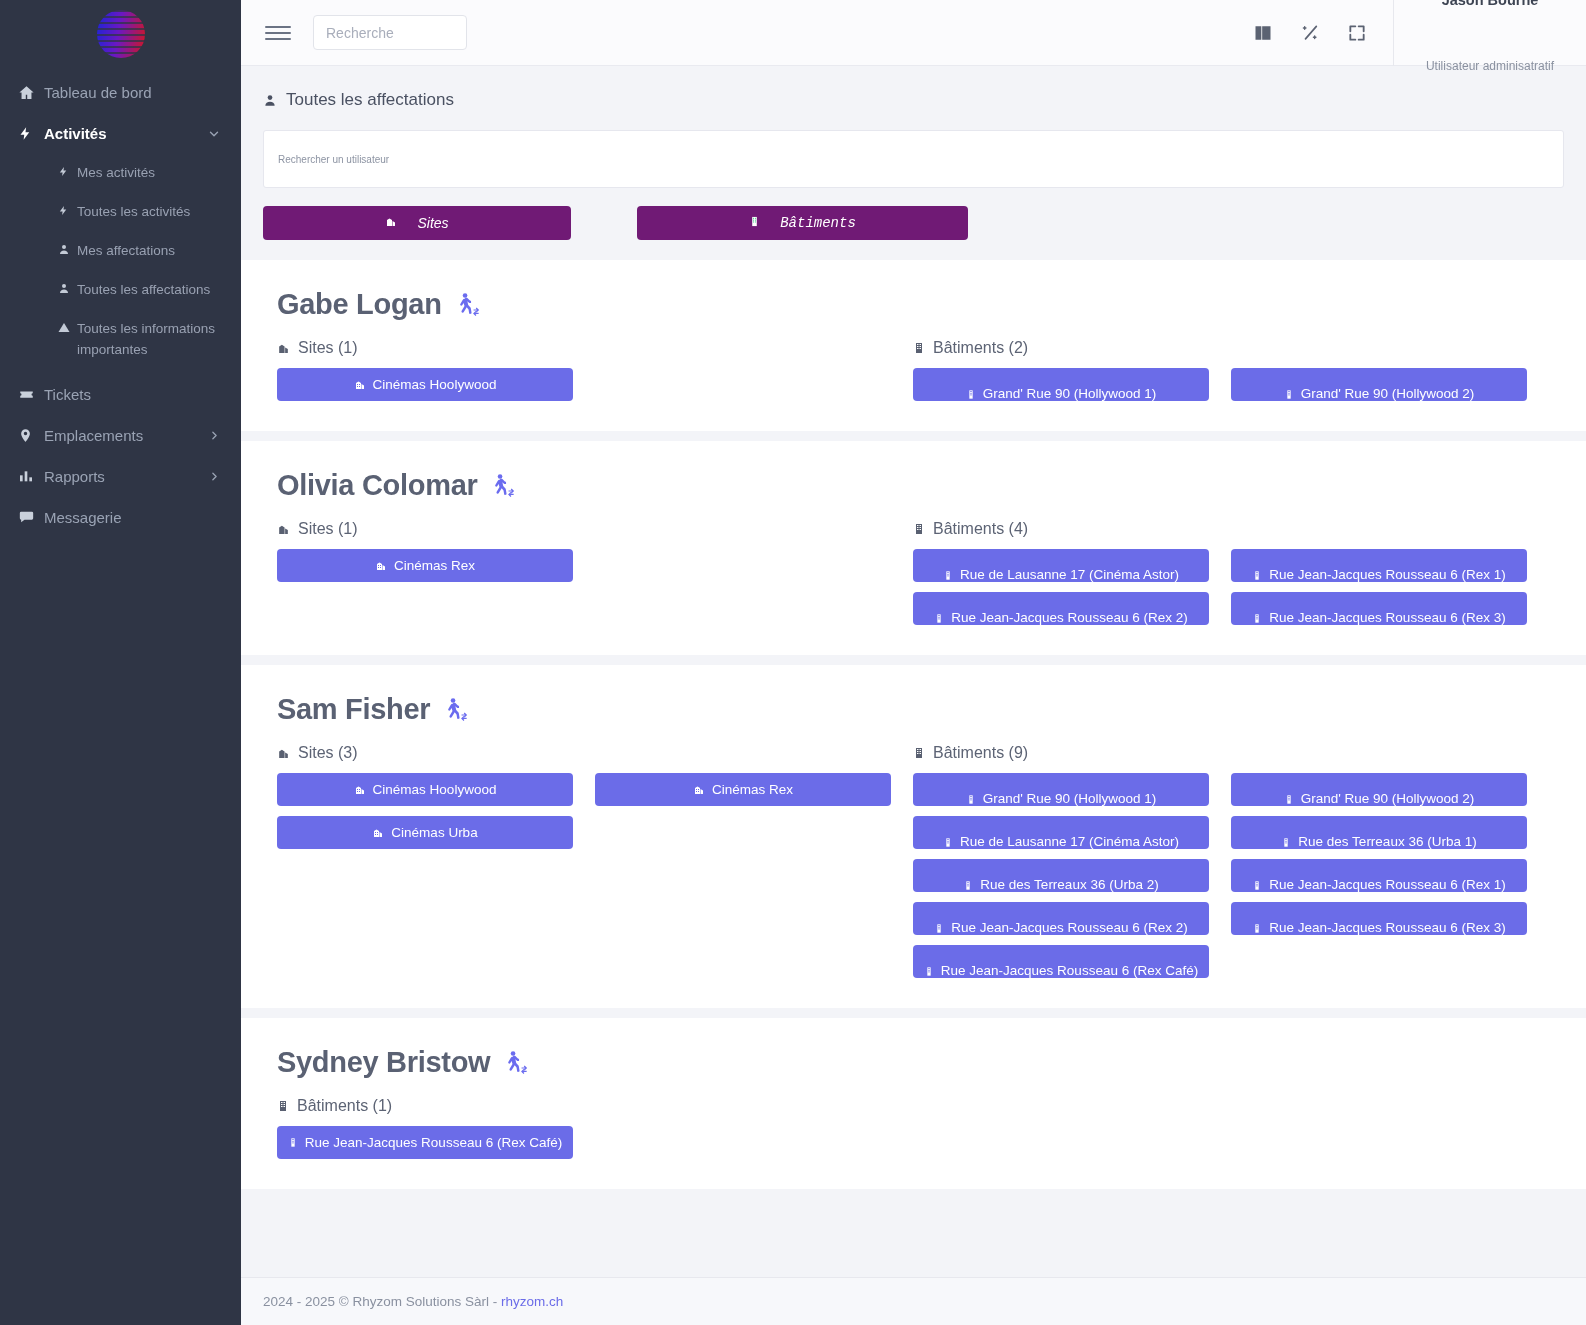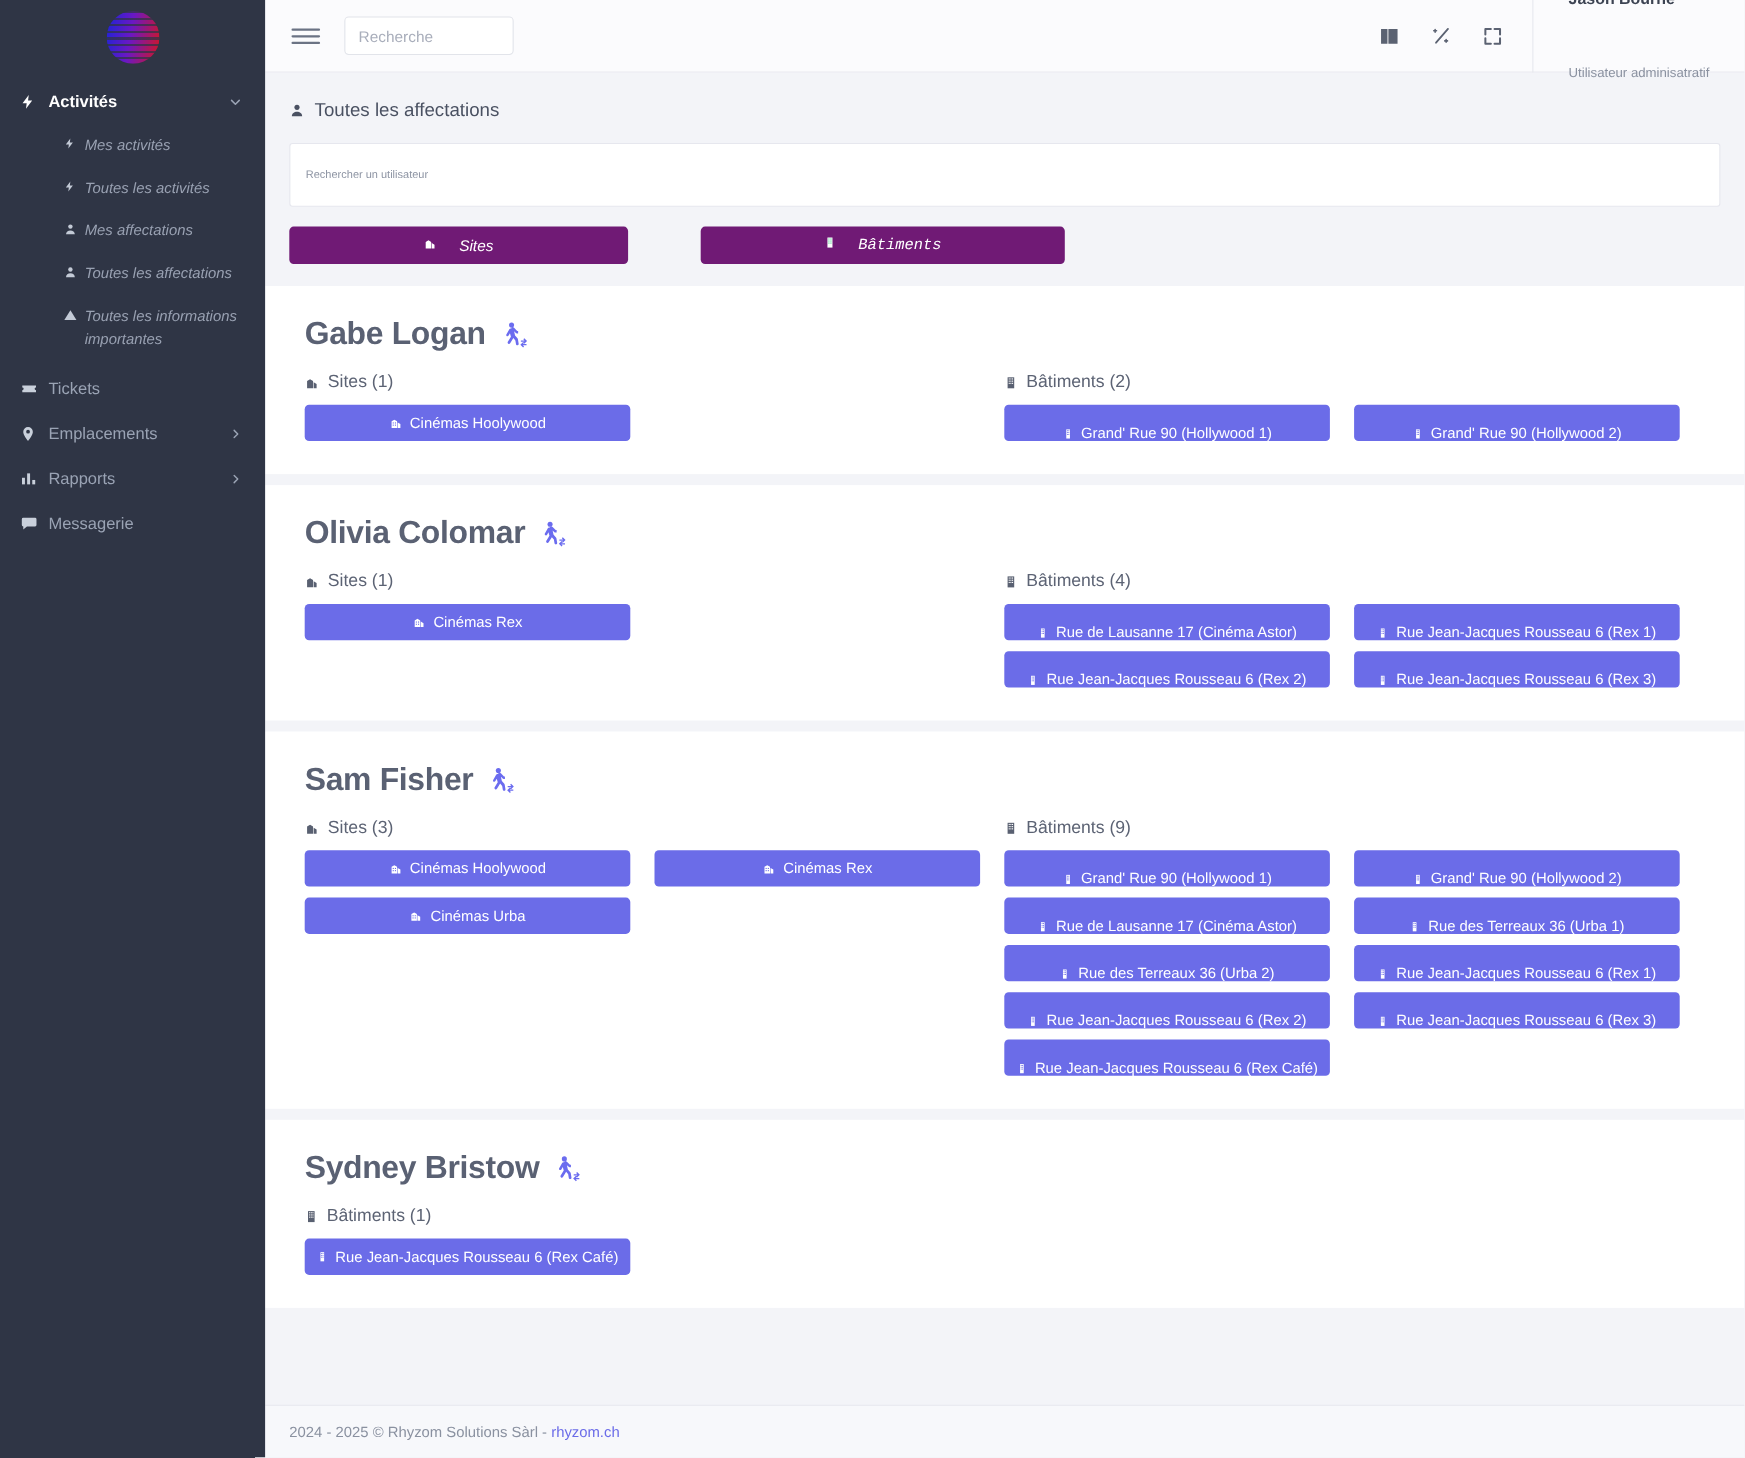--- a/index.html
+++ b/index.html
@@ -40,21 +40,21 @@
   .nav-item .label { flex: 1; }
   .nav-item .chev { color: #9aa3b4; display: flex; align-items: center; }
   .sub-list { padding-bottom: 4px; }
   .sub-item {
     display: flex; align-items: flex-start;
     padding: 9px 22px 9px 58px;
     color: #99a1b2; font-size: 13.5px; line-height: 1.55;
     cursor: pointer;
   }
   .sub-item .sico { width: 19px; min-width:19px; display:inline-flex; align-items:center; color:#c3cad6; padding-top:2px;}
-  .sub-item .slabel { flex:1;font-style:italic; }
+  .sub-item .slabel { flex:1; }
 
   
   .main { flex: 1; height: 1325px; display: flex; flex-direction: column; background: #f3f4f8; }
   .topbar {
     height: 66px; background: #fbfbfd; border-bottom: 1px solid #e9eaf0;
     display: flex; align-items: center; padding: 0 0 0 24px;
   }
   .burger { width: 26px; height: 26px; display:flex; flex-direction:column; justify-content:center; gap:4px; cursor:pointer; }
   .burger span { display:block; height:2px; background:#6b7384; border-radius:1px; }
   .search-box {
@@ -62,21 +62,21 @@
     border: 1px solid #e2e4ea; border-radius: 4px; background: #fff;
     padding: 0 12px; font-size: 14px; color: #5b6374;
     font-family: "Liberation Sans", sans-serif;
   }
   .search-box::placeholder { color: #a9aebb; }
   .topbar-spacer { flex: 1; }
   .topbar-icons { display: flex; align-items: center; gap: 26px; padding-right: 26px; color: #5b6272; }
   .topbar-icons .tbi { cursor: pointer; display: flex; align-items: center; }
   .userbox {
     border-left: 1px solid #e7e8ee; height: 66px;
-    display: flex; flex-direction: column; align-items: flex-start; justify-content: center;
+    display: flex; flex-direction: column; align-items: center; justify-content: center;
     padding: 0 32px; min-width: 166px; cursor: pointer; gap: 48px;
   }
   .user-name { font-size: 14.5px; font-weight: bold; color: #3d4453; }
   .user-role { font-size: 12px; color: #8a91a0; margin-top: 3px; }
 
   .content { flex: 1; overflow: hidden; display: flex; flex-direction: column; }
   .page-head { padding: 24px 22px 0 22px; }
   .page-title { display: flex; align-items: center; gap: 9px; font-size: 17px; color: #4a5162; }
   .page-title .pti { color: #4a5162; display:flex; }
 
@@ -133,20 +133,28 @@
 <body>
 
 <div class="app">
 
   <aside class="sidebar">
     <div class="logo-wrap">
       <div class="logo"></div>
     </div>
     <nav class="nav">
 
+      <div class="nav-item">
+        <span class="ico">
+          <svg width="17" height="17" viewBox="0 0 24 24" fill="currentColor">
+              <path d="M12 3 2 12h3v9h6v-6h2v6h6v-9h3z"></path>
+            </svg>
+        </span>
+        <span class="label">Tableau de bord</span>
+      </div>
 
       <div class="nav-item active">
         <span class="ico">
           <svg width="15" height="17" viewBox="0 0 24 24" fill="#ffffff">
               <path d="M13 2 4 14h6l-1 8 9-12h-6z"></path>
             </svg>
         </span>
         <span class="label">Activités</span>
         <span class="chev">
           <svg width="14" height="14" viewBox="0 0 24 24" fill="none" stroke="currentColor" stroke-width="2.4" stroke-linecap="round" stroke-linejoin="round">

